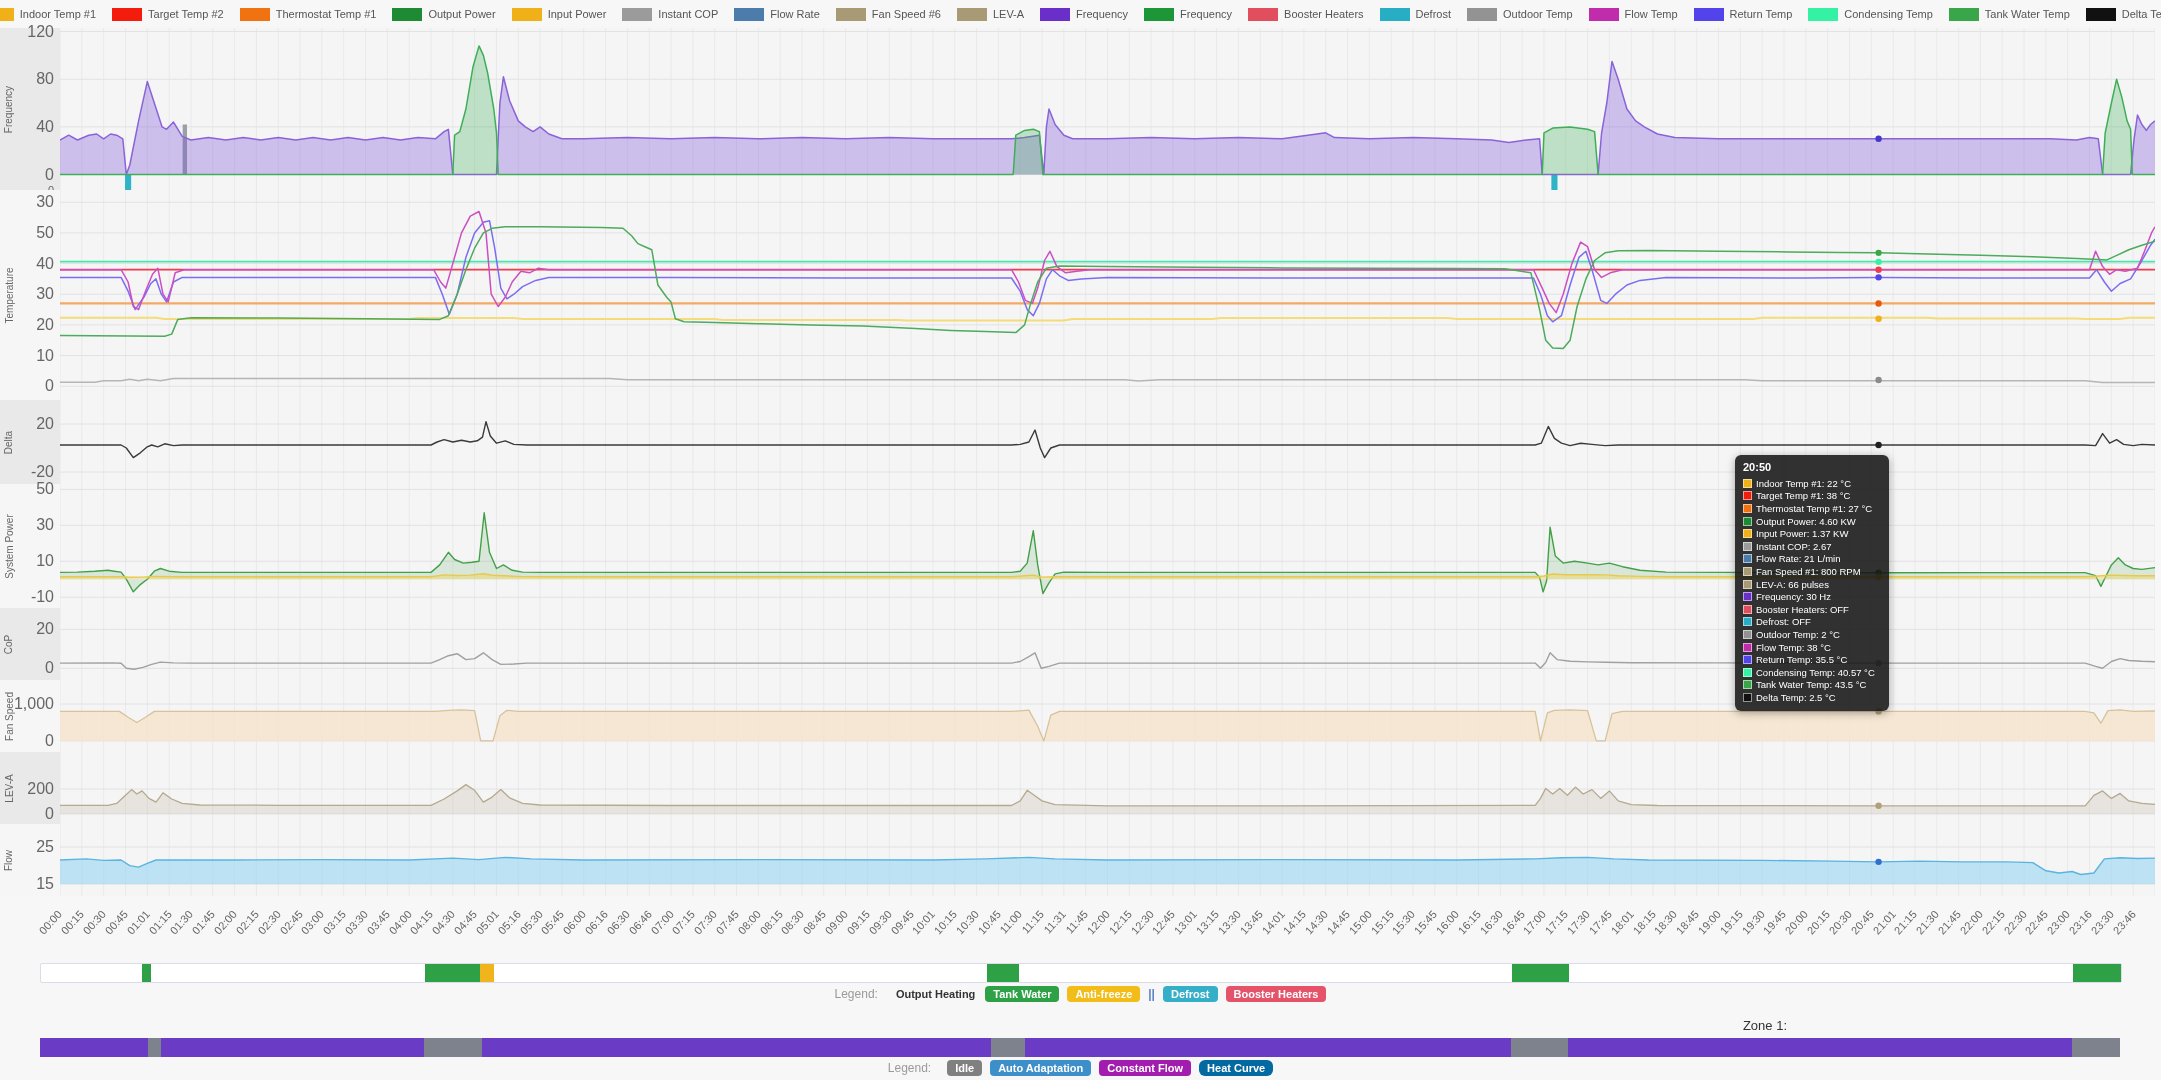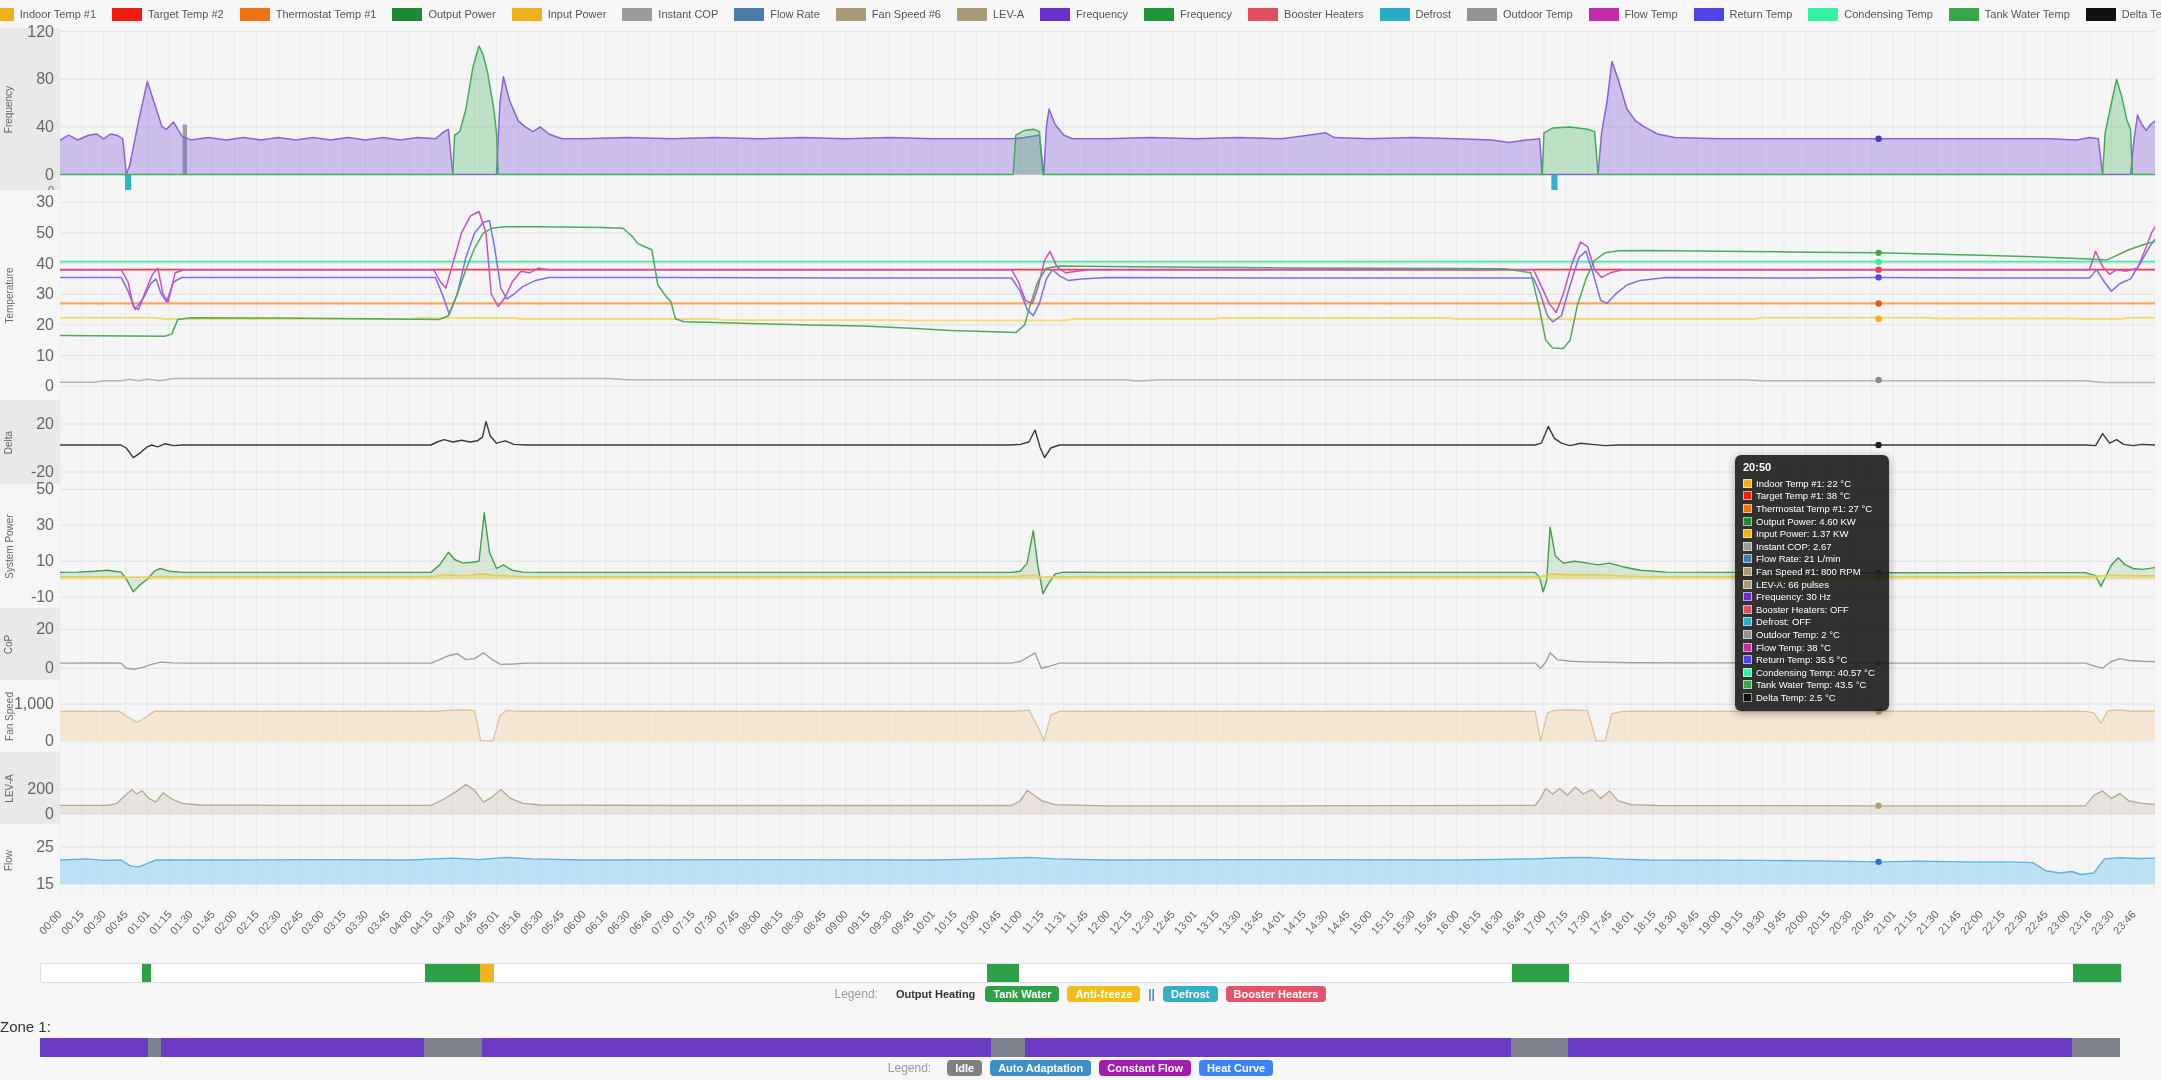--- a/index.html
+++ b/index.html
@@ -28,21 +28,21 @@
   #zone-bar{top:1038px;height:19px;}
   .seg{position:absolute;top:0;bottom:0;}
   
   .blegend{position:absolute;left:0;width:2161px;display:flex;align-items:center;justify-content:center;gap:8px;}
   #legend1{top:986px;}
   #legend2{top:1060px;}
   .lgprefix{font-size:12px;color:#9a9a9a;margin-right:8px;}
   .badge{font-size:11px;font-weight:bold;color:#fff;padding:2px 8px;border-radius:4px;white-space:nowrap;}
   .badge.plain{color:#333;background:transparent;padding:2px 2px;}
   .lgsep{font-size:12px;font-weight:bold;color:#5b7fc7;}
-  #zone-title{position:absolute;top:1018px;left:0;width:1787px;text-align:left;font-size:15px;color:#333;}
+  #zone-title{position:absolute;top:1018px;left:0;width:1787px;text-align:right;font-size:13px;color:#333;}
   
   #tooltip{position:absolute;left:1735px;top:455px;width:138px;background:rgba(20,20,20,0.87);border-radius:6px;padding:6px 8px 7px 8px;box-shadow:0 2px 8px rgba(0,0,0,.35);z-index:50;}
   #tooltip .tt-time{color:#fff;font-size:11px;font-weight:bold;margin-bottom:4px;}
   .tt-row{display:flex;align-items:center;gap:4px;height:12.6px;}
   .tt-sw{width:9px;height:9px;flex:0 0 9px;border:1px solid rgba(255,255,255,.55);box-sizing:border-box;}
   .tt-tx{color:#fff;font-size:9.5px;white-space:nowrap;}
 </style>
 </head>
 <body>
 
@@ -1381,21 +1381,21 @@
       <div class="seg" style="left: 18.4583%; width: 2.79167%; background: rgb(126, 130, 140);"></div>
       <div class="seg" style="left: 45.7083%; width: 1.66667%; background: rgb(126, 130, 140);"></div>
       <div class="seg" style="left: 70.7083%; width: 2.75%; background: rgb(126, 130, 140);"></div>
       <div class="seg" style="left: 97.7083%; width: 2.29167%; background: rgb(126, 130, 140);"></div>
     </div>
   <div id="legend2" class="blegend">
       <span class="lgprefix">Legend:</span>
       <span class="badge" style="background: rgb(128, 128, 128); color: rgb(255, 255, 255);">Idle</span>
       <span class="badge" style="background: rgb(61, 143, 201); color: rgb(255, 255, 255);">Auto Adaptation</span>
       <span class="badge" style="background: #a21caf; color: rgb(255, 255, 255);">Constant Flow</span>
-      <span class="badge" style="background: #3b82f6; color: rgb(255, 255, 255);">Heat Curve</span>
+      <span class="badge" style="background: #0369a1; color: rgb(255, 255, 255); border-radius: 6px;">Heat Curve</span>
     </div>
   <div id="tooltip">
       <div class="tt-time">20:50</div>
       <div class="tt-row">
         <span class="tt-sw" style="background: rgb(239, 177, 23);"></span>
         <span class="tt-tx">Indoor Temp #1: 22 °C</span>
       </div>
       <div class="tt-row">
         <span class="tt-sw" style="background: rgb(244, 28, 12);"></span>
         <span class="tt-tx">Target Temp #1: 38 °C</span>

